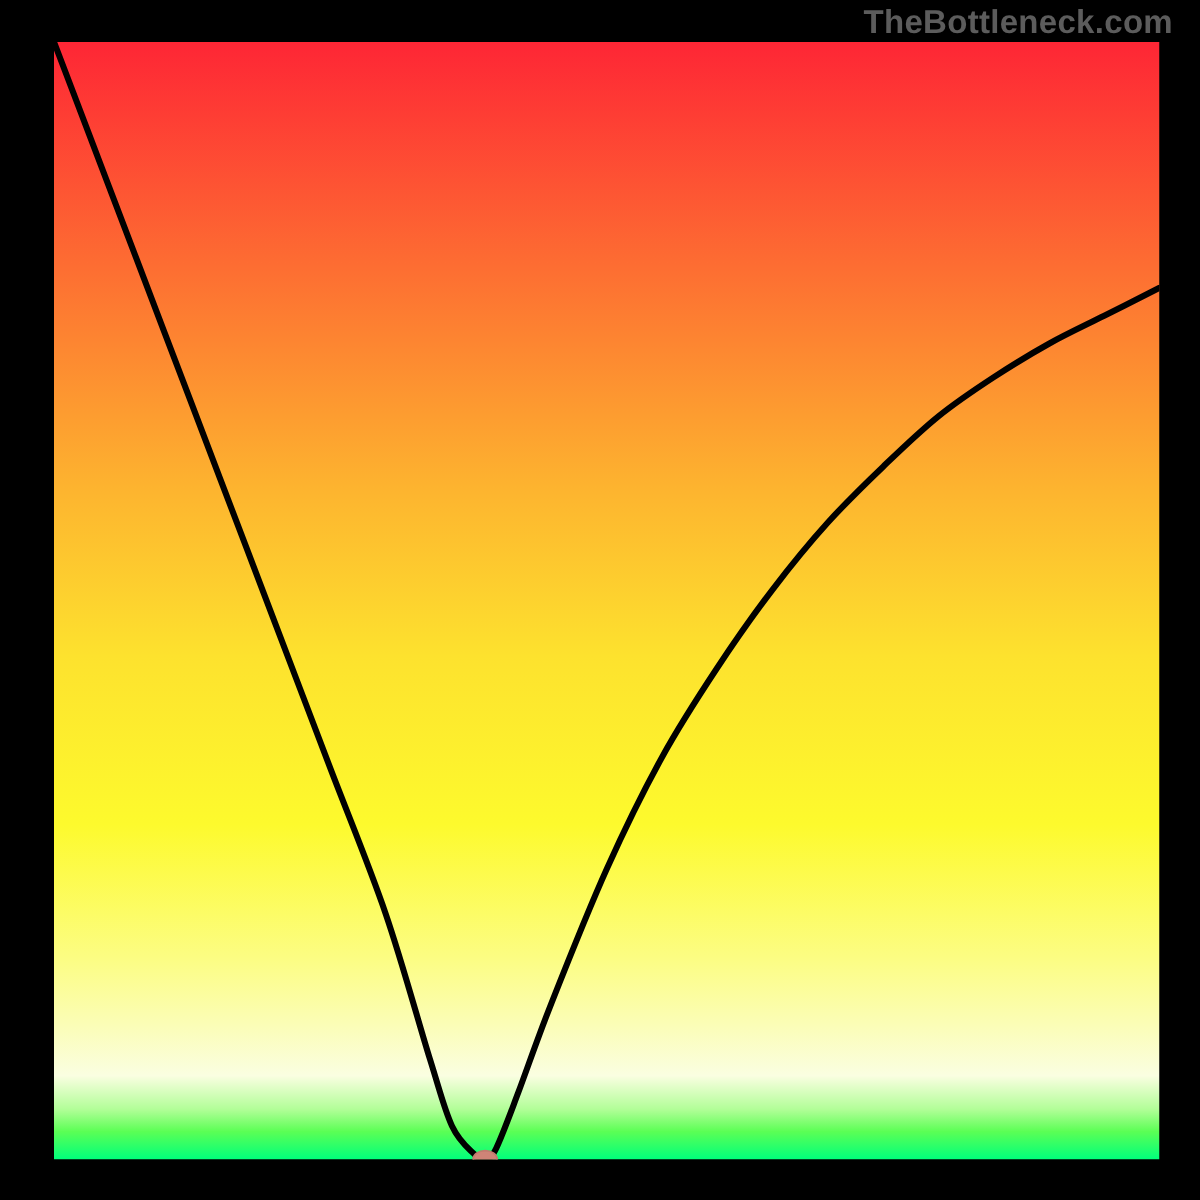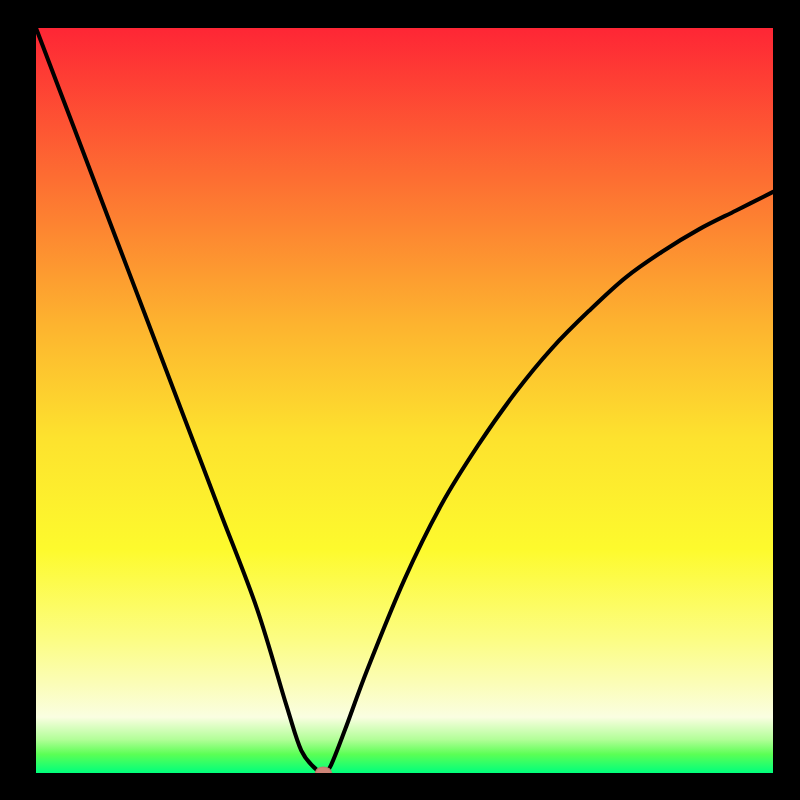--- a/index.html
+++ b/index.html
@@ -33,20 +33,21 @@
     top: 28px;
     width: 737px;
     height: 745px;
     display: block;
   }
 </style>
 </head>
 <body>
 <div class="outer">
 
+  <div class="watermark">TheBottleneck.com</div>
 
   <svg class="plot" viewBox="0 0 100 100" preserveAspectRatio="none">
     <defs>
       <linearGradient id="bg-grad" x1="0" y1="0" x2="0" y2="1">
           <stop offset="0%" stop-color="#fe2635"></stop>
           <stop offset="20%" stop-color="#fd6d32"></stop>
           <stop offset="40%" stop-color="#fdb42f"></stop>
           <stop offset="55.00000000000001%" stop-color="#fde22e"></stop>
           <stop offset="70%" stop-color="#fdfa2d"></stop>
           <stop offset="82%" stop-color="#fcfd83"></stop>

